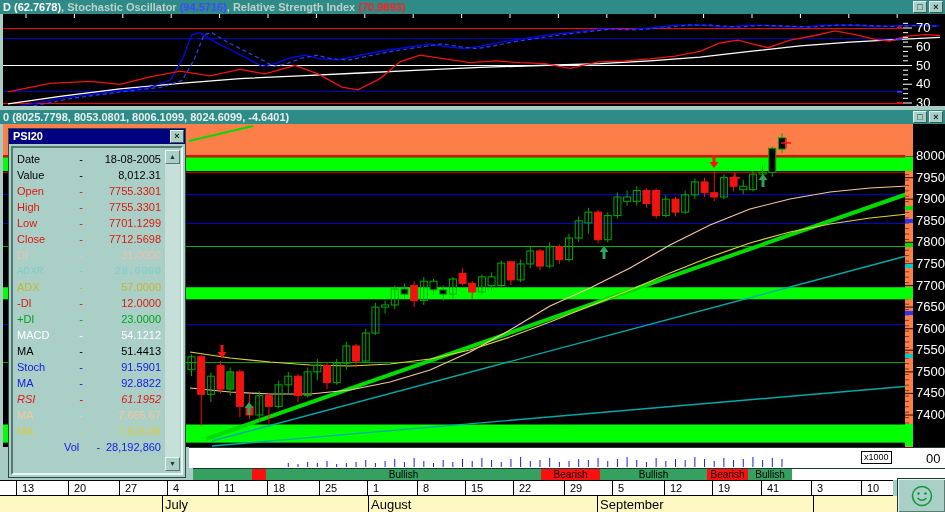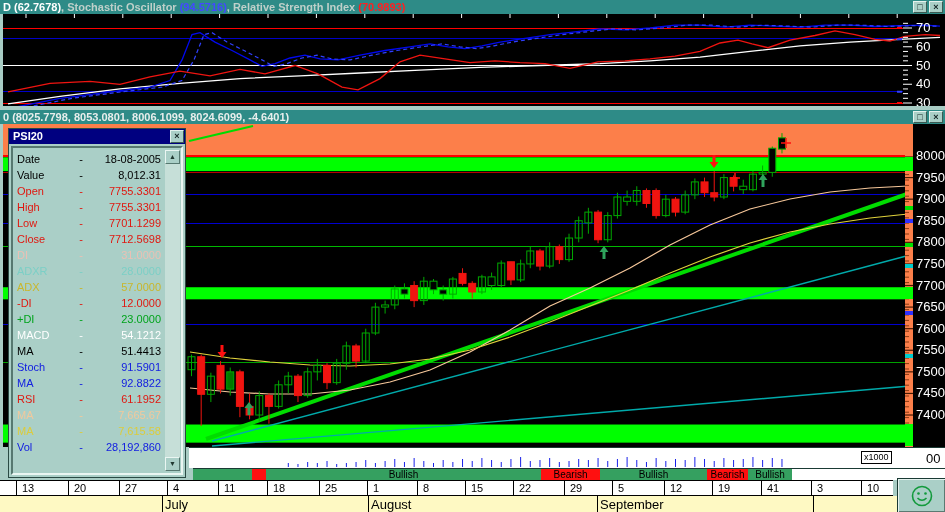--- a/index.html
+++ b/index.html
@@ -424,21 +424,21 @@
         <div class="qrow" style="color: rgb(224, 24, 16);">
           <span class="ql">Close</span>
           <span class="qd">-</span>
           <span class="qv">7712.5698</span>
         </div>
         <div class="qrow" style="color: rgb(235, 192, 180);">
           <span class="ql">DI</span>
           <span class="qd">-</span>
           <span class="qv">31.0000</span>
         </div>
-        <div class="qrow" style="color: rgb(124, 207, 198);">
+        <div class="qrow" style="color: rgb(124, 207, 198); font-family: Liberation Mono, monospace;">
           <span class="ql">ADXR</span>
           <span class="qd">-</span>
           <span class="qv">28.0000</span>
         </div>
         <div class="qrow" style="color: rgb(201, 182, 43);">
           <span class="ql">ADX</span>
           <span class="qd">-</span>
           <span class="qv">57.0000</span>
         </div>
         <div class="qrow" style="color: rgb(224, 24, 16);">
@@ -464,36 +464,36 @@
         <div class="qrow" style="color: rgb(20, 32, 224);">
           <span class="ql">Stoch</span>
           <span class="qd">-</span>
           <span class="qv">91.5901</span>
         </div>
         <div class="qrow" style="color: rgb(20, 32, 224);">
           <span class="ql">MA</span>
           <span class="qd">-</span>
           <span class="qv">92.8822</span>
         </div>
-        <div class="qrow" style="color: rgb(224, 24, 16);">
+        <div class="qrow" style="color: rgb(224, 24, 16); font-style: italic;">
           <span class="ql">RSI</span>
           <span class="qd">-</span>
           <span class="qv">61.1952</span>
         </div>
         <div class="qrow" style="color: rgb(242, 200, 156);">
           <span class="ql">MA</span>
           <span class="qd">-</span>
           <span class="qv">7,665.67</span>
         </div>
         <div class="qrow" style="color: rgb(220, 204, 60);">
           <span class="ql">MA</span>
           <span class="qd">-</span>
           <span class="qv">7,615.58</span>
         </div>
-        <div class="qrow" style="color: rgb(20, 32, 224);">
+        <div class="qrow" style="color: rgb(20, 32, 224); margin-left: 47px;">
           <span class="ql">Vol</span>
           <span class="qd">-</span>
           <span class="qv">28,192,860</span>
         </div>
       </div>
     <div class="qp-scroll">
       <span class="qp-sbtn" style="top:0;">▲</span>
       <span class="qp-sbtn" style="bottom:0;top:auto;">▼</span>
     </div>
   </div>

